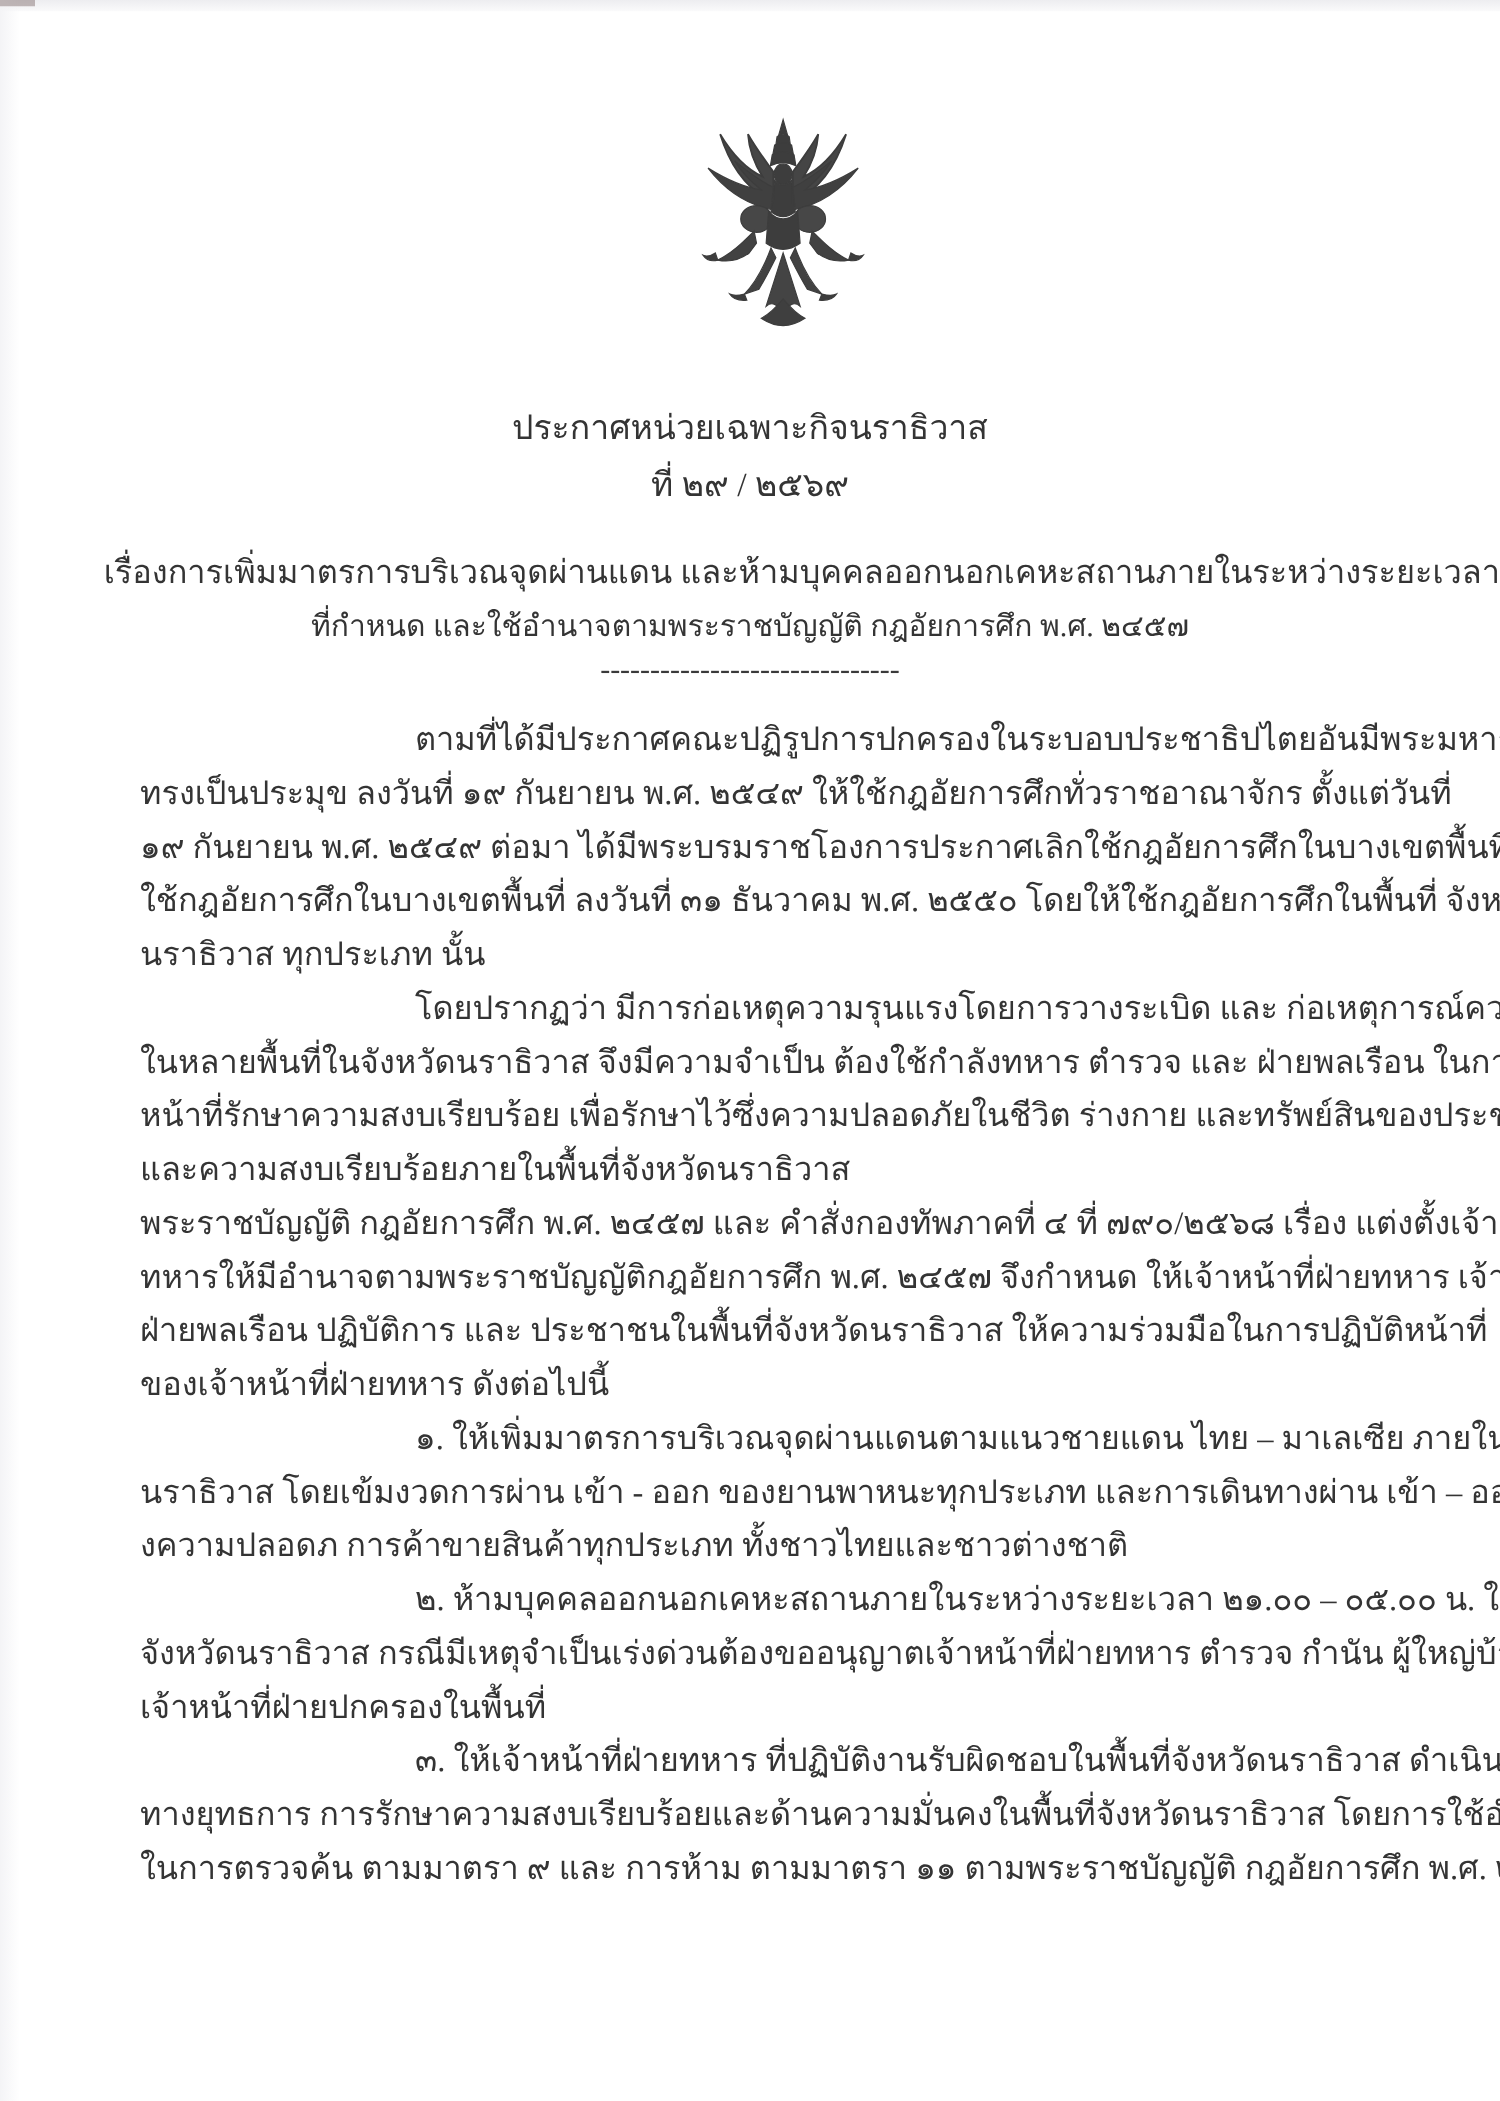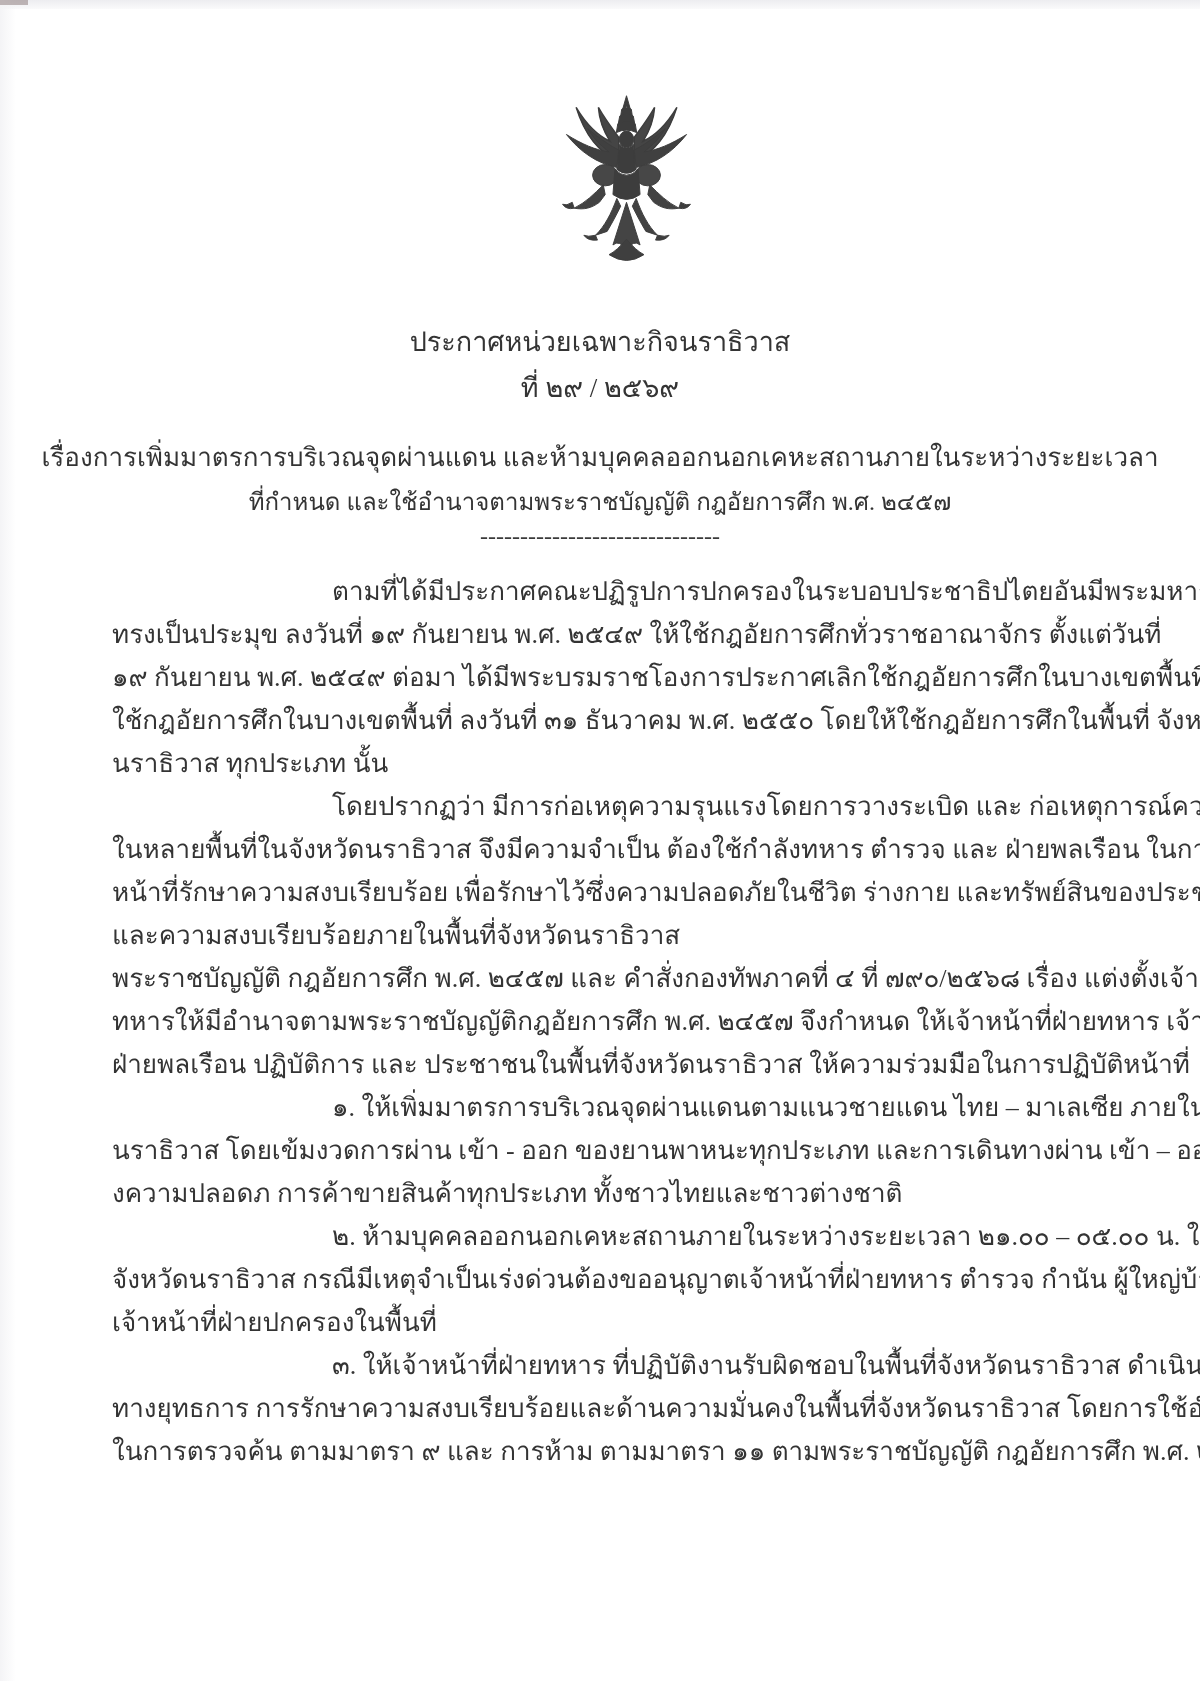--- a/index.html
+++ b/index.html
@@ -29,21 +29,21 @@
   }
 
   .emblem {
     position: absolute; top: 92px; left: 549px; width: 155px; height: 178px;
   }
   .emblem svg { width: 100%; height: 100%; }
 
   .hline { position: absolute; left: 0; width: 1200px; text-align: center; }
   .title-line   { top: 322px; font-size: 27px; line-height: 40px; }
   .number-line  { top: 368px; font-size: 27px; line-height: 40px; }
-  .subject-1    { top: 436px; font-size: 26px; line-height: 44px; }
+  .subject-1    { top: 436px; font-size: 26px; line-height: 44px; text-align: right; }
   .subject-2    { top: 480px; font-size: 24px; line-height: 44px; }
   .separator    { top: 520px; font-size: 24px; line-height: 32px; letter-spacing: 0px; color: #3a3a3a; }
 
   .doc-body {
     position: absolute; top: 570px; left: 112px; width: 978px;
   }
   .ln {
     font-size: 26px;
     line-height: 43px;
     height: 43px;
@@ -115,20 +115,21 @@
       <div class="ln just">๑๙ กันยายน พ.ศ. ๒๕๔๙ ต่อมา ได้มีพระบรมราชโองการประกาศเลิกใช้กฎอัยการศึกในบางเขตพื้นที่ และให้</div>
       <div class="ln just">ใช้กฎอัยการศึกในบางเขตพื้นที่ ลงวันที่ ๓๑ ธันวาคม พ.ศ. ๒๕๕๐ โดยให้ใช้กฎอัยการศึกในพื้นที่ จังหวัด</div>
       <div class="ln short">นราธิวาส  ทุกประเภท นั้น</div>
       <div class="ln just indent">โดยปรากฏว่า มีการก่อเหตุความรุนแรงโดยการวางระเบิด และ ก่อเหตุการณ์ความไม่สงบ</div>
       <div class="ln just">ในหลายพื้นที่ในจังหวัดนราธิวาส จึงมีความจำเป็น ต้องใช้กำลังทหาร ตำรวจ และ ฝ่ายพลเรือน ในการปฏิบัติ</div>
       <div class="ln just">หน้าที่รักษาความสงบเรียบร้อย เพื่อรักษาไว้ซึ่งความปลอดภัยในชีวิต ร่างกาย และทรัพย์สินของประชาชน</div>
       <div class="ln short">และความสงบเรียบร้อยภายในพื้นที่จังหวัดนราธิวาส</div>
       <div class="ln just">พระราชบัญญัติ กฎอัยการศึก พ.ศ. ๒๔๕๗ และ คำสั่งกองทัพภาคที่ ๔ ที่ ๗๙๐/๒๕๖๘ เรื่อง แต่งตั้งเจ้าหน้าที่</div>
       <div class="ln just">ทหารให้มีอำนาจตามพระราชบัญญัติกฎอัยการศึก พ.ศ. ๒๔๕๗  จึงกำหนด ให้เจ้าหน้าที่ฝ่ายทหาร เจ้าหน้าที่</div>
       <div class="ln just">ฝ่ายพลเรือน ปฏิบัติการ และ ประชาชนในพื้นที่จังหวัดนราธิวาส ให้ความร่วมมือในการปฏิบัติหน้าที่</div>
+      <div class="ln short">ของเจ้าหน้าที่ฝ่ายทหาร ดังต่อไปนี้</div>
       <div class="ln just indent">๑. ให้เพิ่มมาตรการบริเวณจุดผ่านแดนตามแนวชายแดน ไทย – มาเลเซีย ภายในพื้นที่จังหวัด</div>
       <div class="ln just">นราธิวาส โดยเข้มงวดการผ่าน เข้า - ออก ของยานพาหนะทุกประเภท และการเดินทางผ่าน เข้า – ออก</div>
       <div class="ln short">งความปลอดภ การค้าขายสินค้าทุกประเภท ทั้งชาวไทยและชาวต่างชาติ</div>
       <div class="ln just indent">๒. ห้ามบุคคลออกนอกเคหะสถานภายในระหว่างระยะเวลา ๒๑.๐๐ – ๐๕.๐๐ น. ในพื้นที่</div>
       <div class="ln just">จังหวัดนราธิวาส กรณีมีเหตุจำเป็นเร่งด่วนต้องขออนุญาตเจ้าหน้าที่ฝ่ายทหาร ตำรวจ กำนัน ผู้ใหญ่บ้าน หรือ</div>
       <div class="ln short">เจ้าหน้าที่ฝ่ายปกครองในพื้นที่</div>
       <div class="ln just indent">๓. ให้เจ้าหน้าที่ฝ่ายทหาร ที่ปฏิบัติงานรับผิดชอบในพื้นที่จังหวัดนราธิวาส ดำเนินการ</div>
       <div class="ln just">ทางยุทธการ การรักษาความสงบเรียบร้อยและด้านความมั่นคงในพื้นที่จังหวัดนราธิวาส โดยการใช้อำนาจ</div>
       <div class="ln short">ในการตรวจค้น ตามมาตรา ๙ และ การห้าม ตามมาตรา ๑๑ ตามพระราชบัญญัติ กฎอัยการศึก พ.ศ. ๒๔๕๗</div>
     </div>

